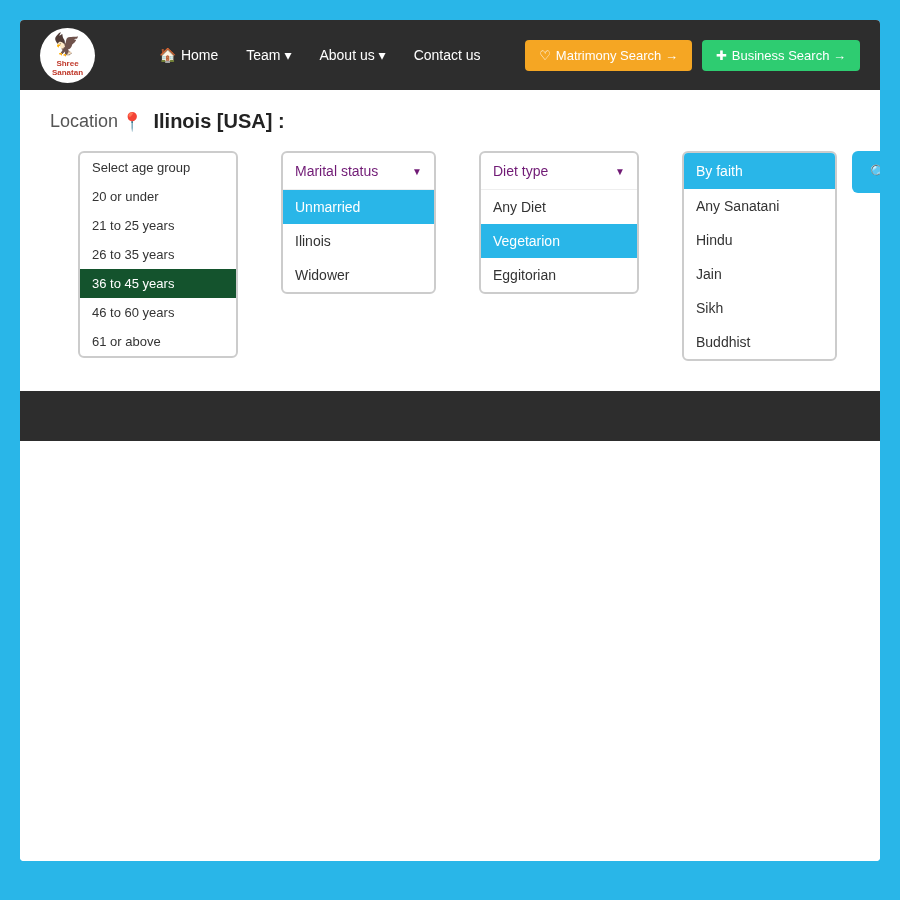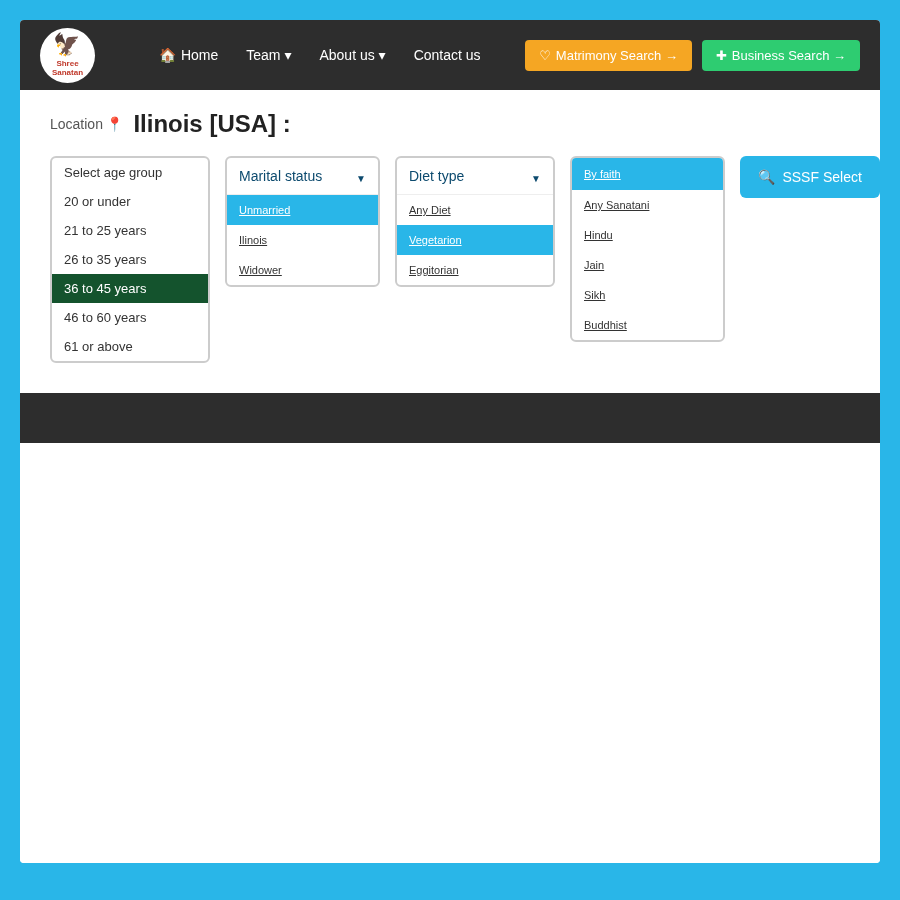--- a/index.html
+++ b/index.html
@@ -95,66 +95,66 @@
       padding: 20px 30px 30px;
       background: white;
     }
     .location-bar {
       display: flex;
       align-items: center;
       gap: 10px;
       margin-bottom: 18px;
     }
     .location-label {
-      font-size: 14px;
+      font-size: 18px;
       color: #555;
       display: flex;
       align-items: center;
       gap: 3px;
     }
     .location-value {
-      font-size: 24px;
+      font-size: 20px;
       font-weight: bold;
       color: #222;
     }
     
     .dropdowns-row {
       display: flex;
       gap: 15px;
       align-items: flex-start;
       flex-wrap: nowrap;
     }
     .dropdown-wrapper {
       position: relative;
       flex: 1;
+      margin-left: 28px;
     }
     
     .dropdown-open {
       border: 2px solid #ccc;
       border-radius: 6px;
       overflow: hidden;
       background: white;
       width: 100%;
     }
     .dropdown-header {
       padding: 10px 12px;
       font-size: 14px;
-      color: #0c4a6e;
+      color: #701a75;
       border-bottom: 1px solid #eee;
       font-weight: normal;
       display: flex;
       justify-content: space-between;
-      align-items: flex-end;
+      align-items: center;
     }
     .dropdown-item {
       padding: 9px 12px;
-      font-size: 11px;
+      font-size: 14px;
       cursor: pointer;
       color: #333;
-      text-decoration: underline;
     }
     .dropdown-item.selected-blue {
       background-color: #29b6e8;
       color: white;
     }
     
     .age-dropdown-open {
       border: 2px solid #ccc;
       border-radius: 6px;
       overflow: hidden;

